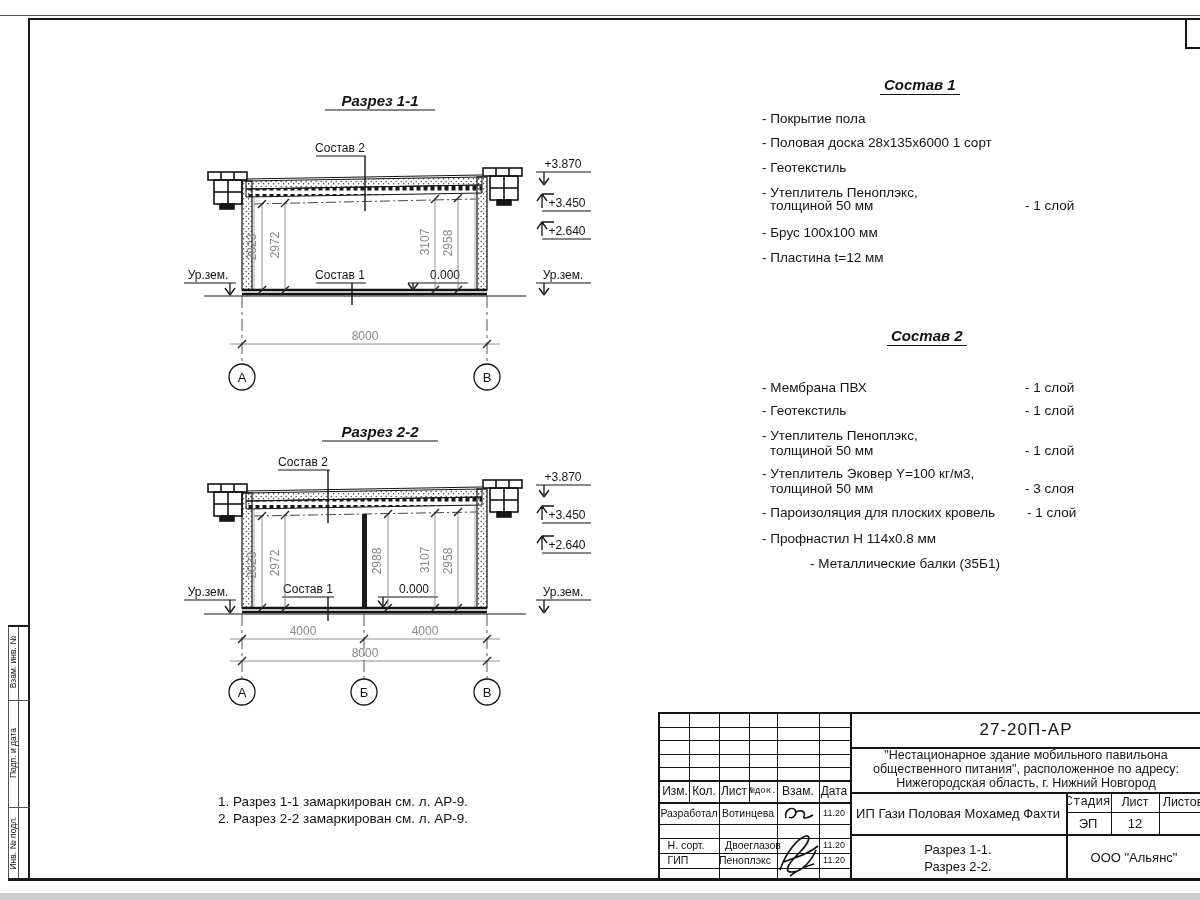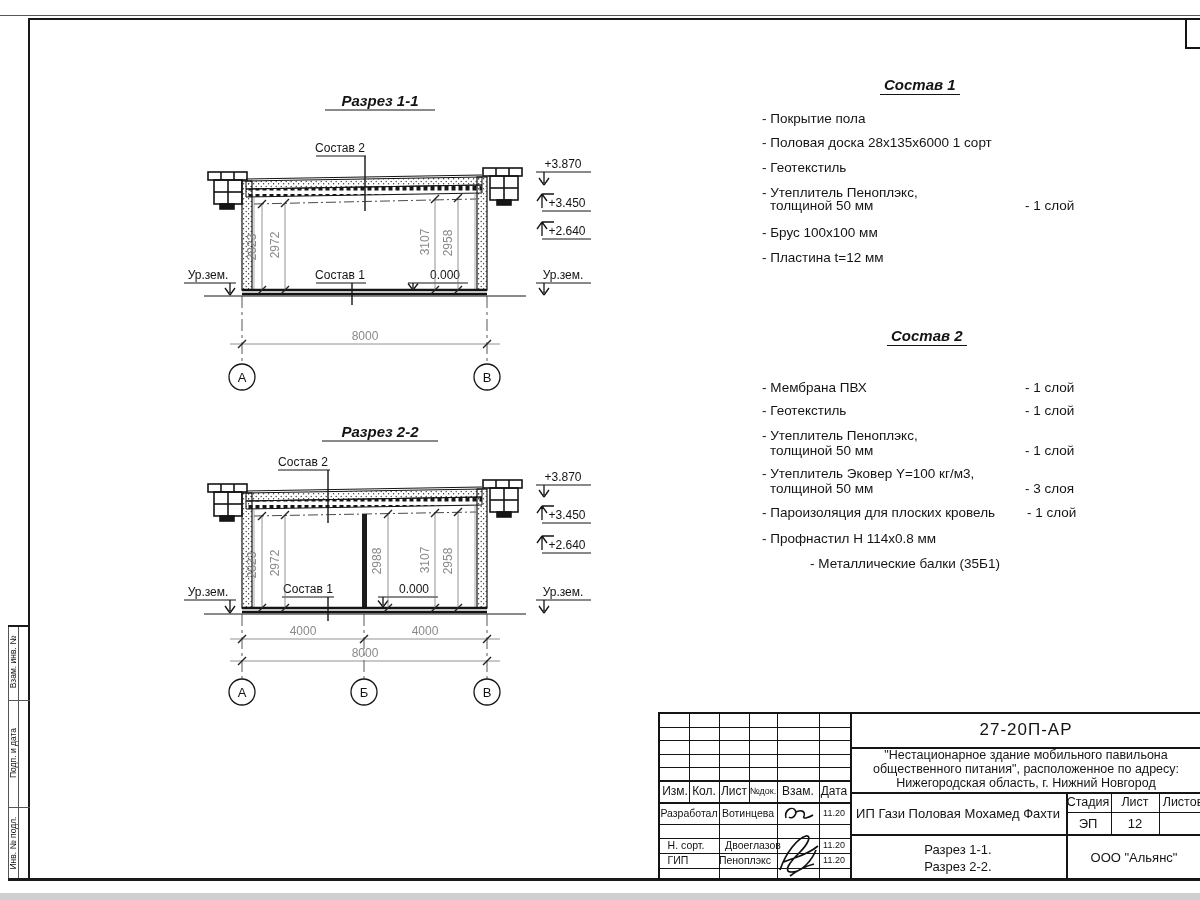--- a/index.html
+++ b/index.html
@@ -346,20 +346,24 @@
     <div class="comp-it" style="left:263px;top:116px;">- 1 слой</div>
     <div class="comp-it" style="left:0;top:139px;">- Утеплитель Эковер Y=100 кг/м3,</div>
     <div class="comp-it" style="left:8px;top:154px;">толщиной 50 мм</div>
     <div class="comp-it" style="left:263px;top:154px;">- 3 слоя</div>
     <div class="comp-it" style="left:0;top:178px;">- Пароизоляция для плоских кровель</div>
     <div class="comp-it" style="left:265px;top:178px;">- 1 слой</div>
     <div class="comp-it" style="left:0;top:204px;">- Профнастил Н 114х0.8 мм</div>
     <div class="comp-it" style="left:0;top:229px;margin-left:48px;">- Металлические балки (35Б1)</div>
   </div>
 
+  <div class="notes" style="left:218px;top:793px;">
+    <div>1. Разрез 1-1 замаркирован см. л. АР-9.</div>
+    <div>2. Разрез 2-2 замаркирован см. л. АР-9.</div>
+  </div>
 
   <div class="tb">
 
     <div class="gl" style="left:0;top:13px;width:190px;height:1px;"></div>
     <div class="gl" style="left:0;top:26px;width:190px;height:1px;"></div>
     <div class="gl" style="left:0;top:40px;width:190px;height:1px;"></div>
     <div class="gl" style="left:0;top:53px;width:190px;height:1px;"></div>
     <div class="gl" style="left:0;top:66px;width:190px;height:2px;"></div>
     <div class="gl" style="left:0;top:88px;width:190px;height:2px;"></div>
     <div class="gl" style="left:0;top:110px;width:190px;height:1px;"></div>
@@ -377,21 +381,21 @@
     <div class="gl" style="left:190px;top:78px;width:352px;height:2px;"></div>
     <div class="gl" style="left:406px;top:98px;width:136px;height:1px;"></div>
     <div class="gl" style="left:190px;top:120px;width:352px;height:2px;"></div>
     <div class="gl" style="left:406px;top:78px;width:2px;height:86px;"></div>
     <div class="gl" style="left:451px;top:78px;width:1px;height:42px;"></div>
     <div class="gl" style="left:499px;top:78px;width:1px;height:42px;"></div>
 
     <span class="tb-c" style="left:15px;top:77px;">Изм.</span>
     <span class="tb-c" style="left:44px;top:77px;">Кол.</span>
     <span class="tb-c" style="left:74px;top:77px;">Лист</span>
-    <span class="tb-c" style="left:103px;top:77px;font-size:9px;">№док.</span>
+    <span class="tb-c" style="left:103px;top:77px;font-size:9px;font-family:Liberation Mono, monospace;">№док.</span>
     <span class="tb-c" style="left:138px;top:77px;">Взам.</span>
     <span class="tb-c" style="left:174px;top:77px;">Дата</span>
 
     <span class="tb-c" style="left:29px;top:99px;font-size:10.5px;">Разработал</span>
     <span class="tb-c" style="left:88px;top:99px;font-size:10.5px;">Вотинцева</span>
     <span class="tb-c" style="left:174px;top:99px;font-size:9px;">11.20</span>
     <span class="tb-c" style="left:26px;top:131px;font-size:10.5px;">Н. сорт.</span>
     <span class="tb-c" style="left:89px;top:131px;font-size:10.5px;padding-left:8px;">Двоеглазов</span>
     <span class="tb-c" style="left:174px;top:131px;font-size:9px;">11.20</span>
     <span class="tb-c" style="left:18px;top:146px;font-size:10.5px;">ГИП</span>
@@ -403,21 +407,21 @@
     </svg>
     <svg class="abs" style="left:112px;top:118px;" width="52" height="46" viewBox="0 0 52 46">
       <path d="M8,38 C14,20 26,6 34,4 C40,3 36,12 28,20 C18,30 10,40 20,40 C30,40 40,28 44,18 M12,30 C20,26 34,24 46,14 M18,44 C26,38 34,34 42,32" fill="none" stroke="#111" stroke-width="1.7"></path>
     </svg>
 
     <span class="tb-c" style="left:366px;top:16px;font-size:17px;letter-spacing:1px;">27-20П-АР</span>
     <span class="tb-c" style="left:366px;top:41px;font-size:12.5px;">"Нестационарное здание мобильного павильона</span>
     <span class="tb-c" style="left:366px;top:55px;font-size:12.5px;">общественного питания", расположенное по адресу:</span>
     <span class="tb-c" style="left:366px;top:69px;font-size:12.5px;">Нижегородская область, г. Нижний Новгород</span>
     <span class="tb-c" style="left:298px;top:99px;font-size:13px;">ИП Гази Половая Мохамед Фахти</span>
-    <span class="tb-c" style="left:428px;top:88px;font-size:12.5px;">Стадия</span>
+    <span class="tb-c" style="left:428px;top:88px;font-size:12.5px;font-family:Liberation Mono, monospace;">Стадия</span>
     <span class="tb-c" style="left:475px;top:88px;font-size:12.5px;">Лист</span>
     <span class="tb-c" style="left:523px;top:88px;font-size:12.5px;">Листов</span>
     <span class="tb-c" style="left:428px;top:109px;font-size:13px;">ЭП</span>
     <span class="tb-c" style="left:475px;top:109px;font-size:13px;">12</span>
     <span class="tb-c" style="left:298px;top:135px;font-size:13px;">Разрез 1-1.</span>
     <span class="tb-c" style="left:298px;top:152px;font-size:13px;">Разрез 2-2.</span>
     <span class="tb-c" style="left:474px;top:143px;font-size:13px;">ООО "Альянс"</span>
   </div>
 
 </div>

